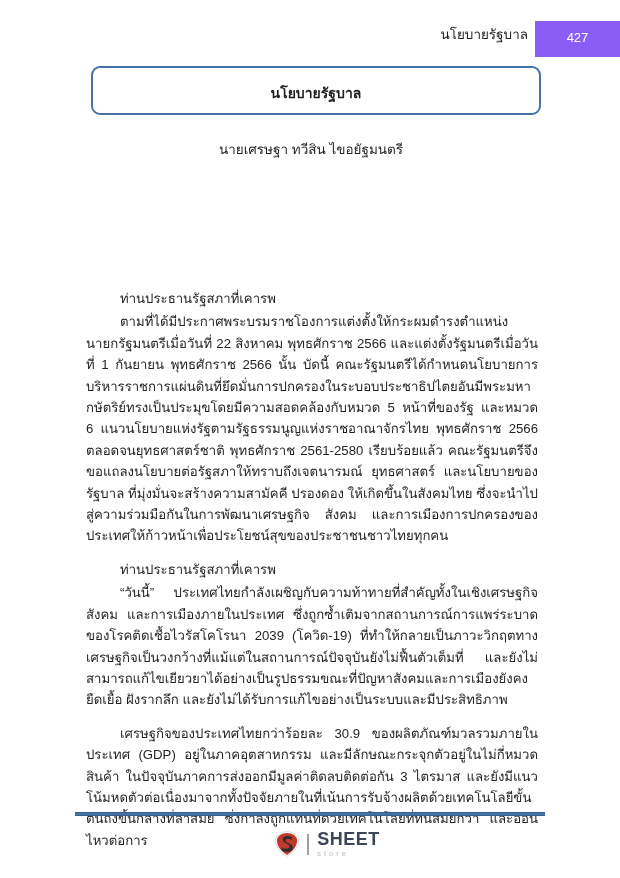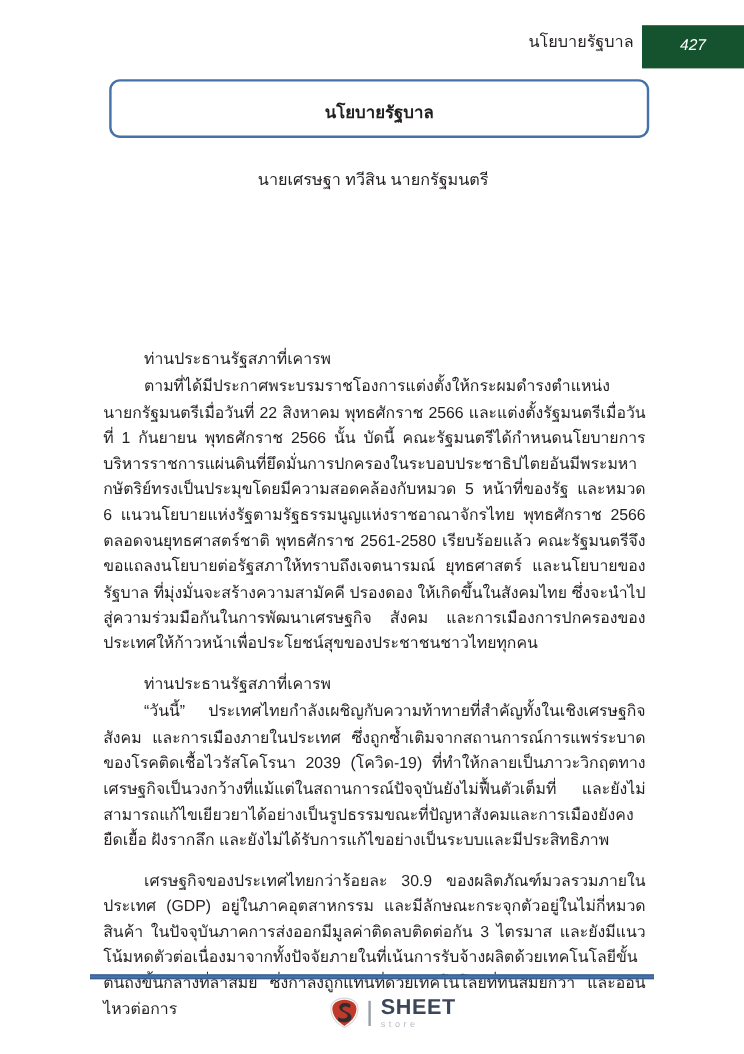--- a/index.html
+++ b/index.html
@@ -35,22 +35,21 @@
     line-height: 1.2;
     white-space: nowrap;
     color: #231f20;
   }
   .page-number-box {
     position: absolute;
     right: 0;
     top: 0;
     width: 85px;
     height: 36px;
-    background: #14532d;
-    font-style: italic;
+    background: #8b5cf6;
   }
   .page-number-text {
     position: absolute;
     left: 0;
     right: 0;
     top: 9px;
     text-align: center;
     color: #ffffff;
     font-size: 13px;
     line-height: 1.2;
@@ -190,21 +189,21 @@
     <div class="page-number-box">
       <div class="page-number-text">427</div>
     </div>
   </div>
 
   <div class="title-box">
     <div class="title-box-text">นโยบายรัฐบาล</div>
   </div>
 
   <div class="front-matter">
-    <div class="fm-line">นายเศรษฐา ทวีสิน นายกรัฐมนตรี</div>
+    <div class="fm-line">นายเศรษฐา ทวีสิน ไขอยัฐมนตรี</div>
   </div>
 
   <div class="body-text">
     <p class="salutation">ท่านประธานรัฐสภาที่เคารพ</p>
     <p>ตามที่ได้มีประกาศพระบรมราชโองการแต่งตั้งให้กระผมดำรงตำแหน่งนายกรัฐมนตรีเมื่อวันที่ 22 สิงหาคม พุทธศักราช 2566 และแต่งตั้งรัฐมนตรีเมื่อวันที่ 1 กันยายน พุทธศักราช 2566 นั้น บัดนี้ คณะรัฐมนตรีได้กำหนดนโยบายการบริหารราชการแผ่นดินที่ยึดมั่นการปกครองในระบอบประชาธิปไตยอันมีพระมหากษัตริย์ทรงเป็นประมุขโดยมีความสอดคล้องกับหมวด 5 หน้าที่ของรัฐ และหมวด 6 แนวนโยบายแห่งรัฐตามรัฐธรรมนูญแห่งราชอาณาจักรไทย พุทธศักราช 2566 ตลอดจนยุทธศาสตร์ชาติ พุทธศักราช 2561-2580 เรียบร้อยแล้ว คณะรัฐมนตรีจึงขอแถลงนโยบายต่อรัฐสภาให้ทราบถึงเจตนารมณ์ ยุทธศาสตร์ และนโยบายของรัฐบาล ที่มุ่งมั่นจะสร้างความสามัคคี ปรองดอง ให้เกิดขึ้นในสังคมไทย ซึ่งจะนำไปสู่ความร่วมมือกันในการพัฒนาเศรษฐกิจ สังคม และการเมืองการปกครองของประเทศให้ก้าวหน้าเพื่อประโยชน์สุขของประชาชนชาวไทยทุกคน</p>
     <p class="salutation gap-before">ท่านประธานรัฐสภาที่เคารพ</p>
     <p>“วันนี้” ประเทศไทยกำลังเผชิญกับความท้าทายที่สำคัญทั้งในเชิงเศรษฐกิจ สังคม และการเมืองภายในประเทศ ซึ่งถูกซ้ำเติมจากสถานการณ์การแพร่ระบาดของโรคติดเชื้อไวรัสโคโรนา 2039 (โควิด-19) ที่ทำให้กลายเป็นภาวะวิกฤตทางเศรษฐกิจเป็นวงกว้างที่แม้แต่ในสถานการณ์ปัจจุบันยังไม่ฟื้นตัวเต็มที่ และยังไม่สามารถแก้ไขเยียวยาได้อย่างเป็นรูปธรรมขณะที่ปัญหาสังคมและการเมืองยังคงยืดเยื้อ ฝังรากลึก และยังไม่ได้รับการแก้ไขอย่างเป็นระบบและมีประสิทธิภาพ</p>
     <p class="gap-before">เศรษฐกิจของประเทศไทยกว่าร้อยละ 30.9 ของผลิตภัณฑ์มวลรวมภายในประเทศ (GDP) อยู่ในภาคอุตสาหกรรม และมีลักษณะกระจุกตัวอยู่ในไม่กี่หมวดสินค้า ในปัจจุบันภาคการส่งออกมีมูลค่าติดลบติดต่อกัน 3 ไตรมาส และยังมีแนวโน้มหดตัวต่อเนื่องมาจากทั้งปัจจัยภายในที่เน้นการรับจ้างผลิตด้วยเทคโนโลยีขั้นต้นถึงขั้นกลางที่ล้าสมัย ซึ่งกำลังถูกแทนที่ด้วยเทคโนโลยีที่ทันสมัยกว่า และอ่อนไหวต่อการ</p>
   </div>
 

